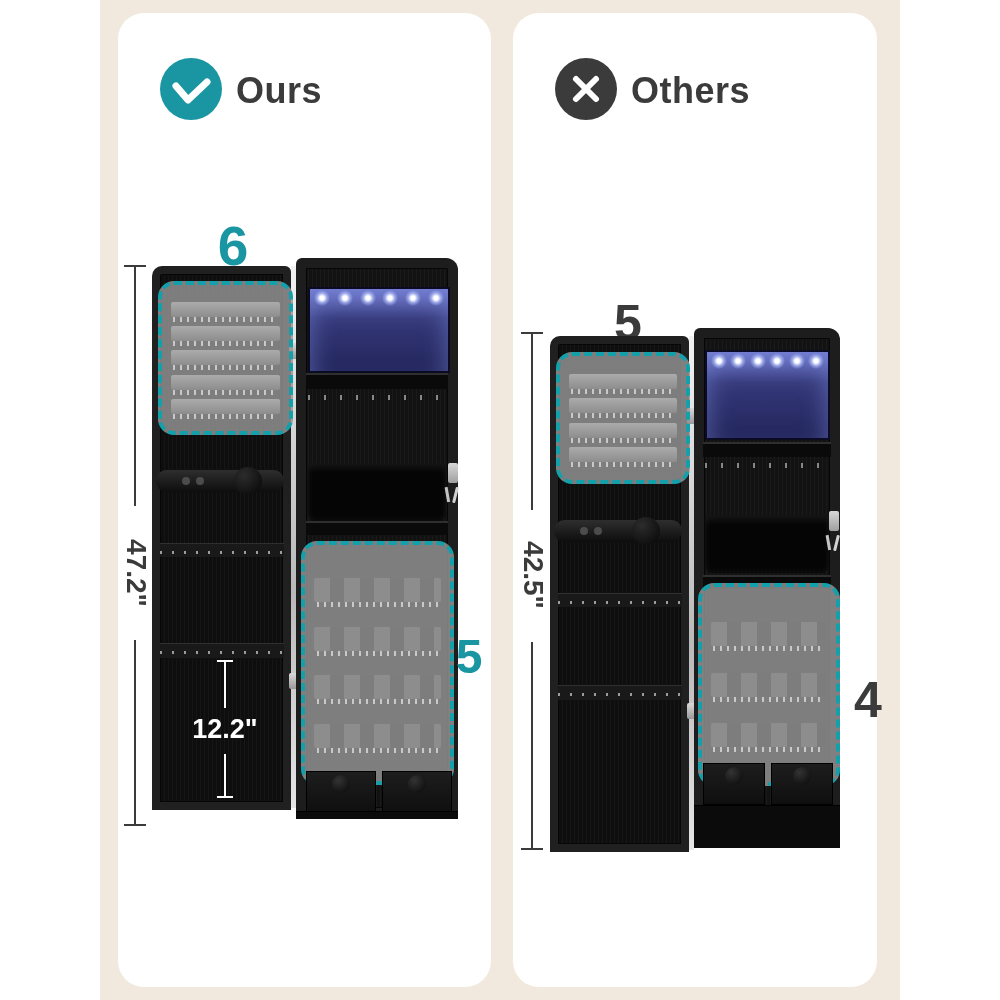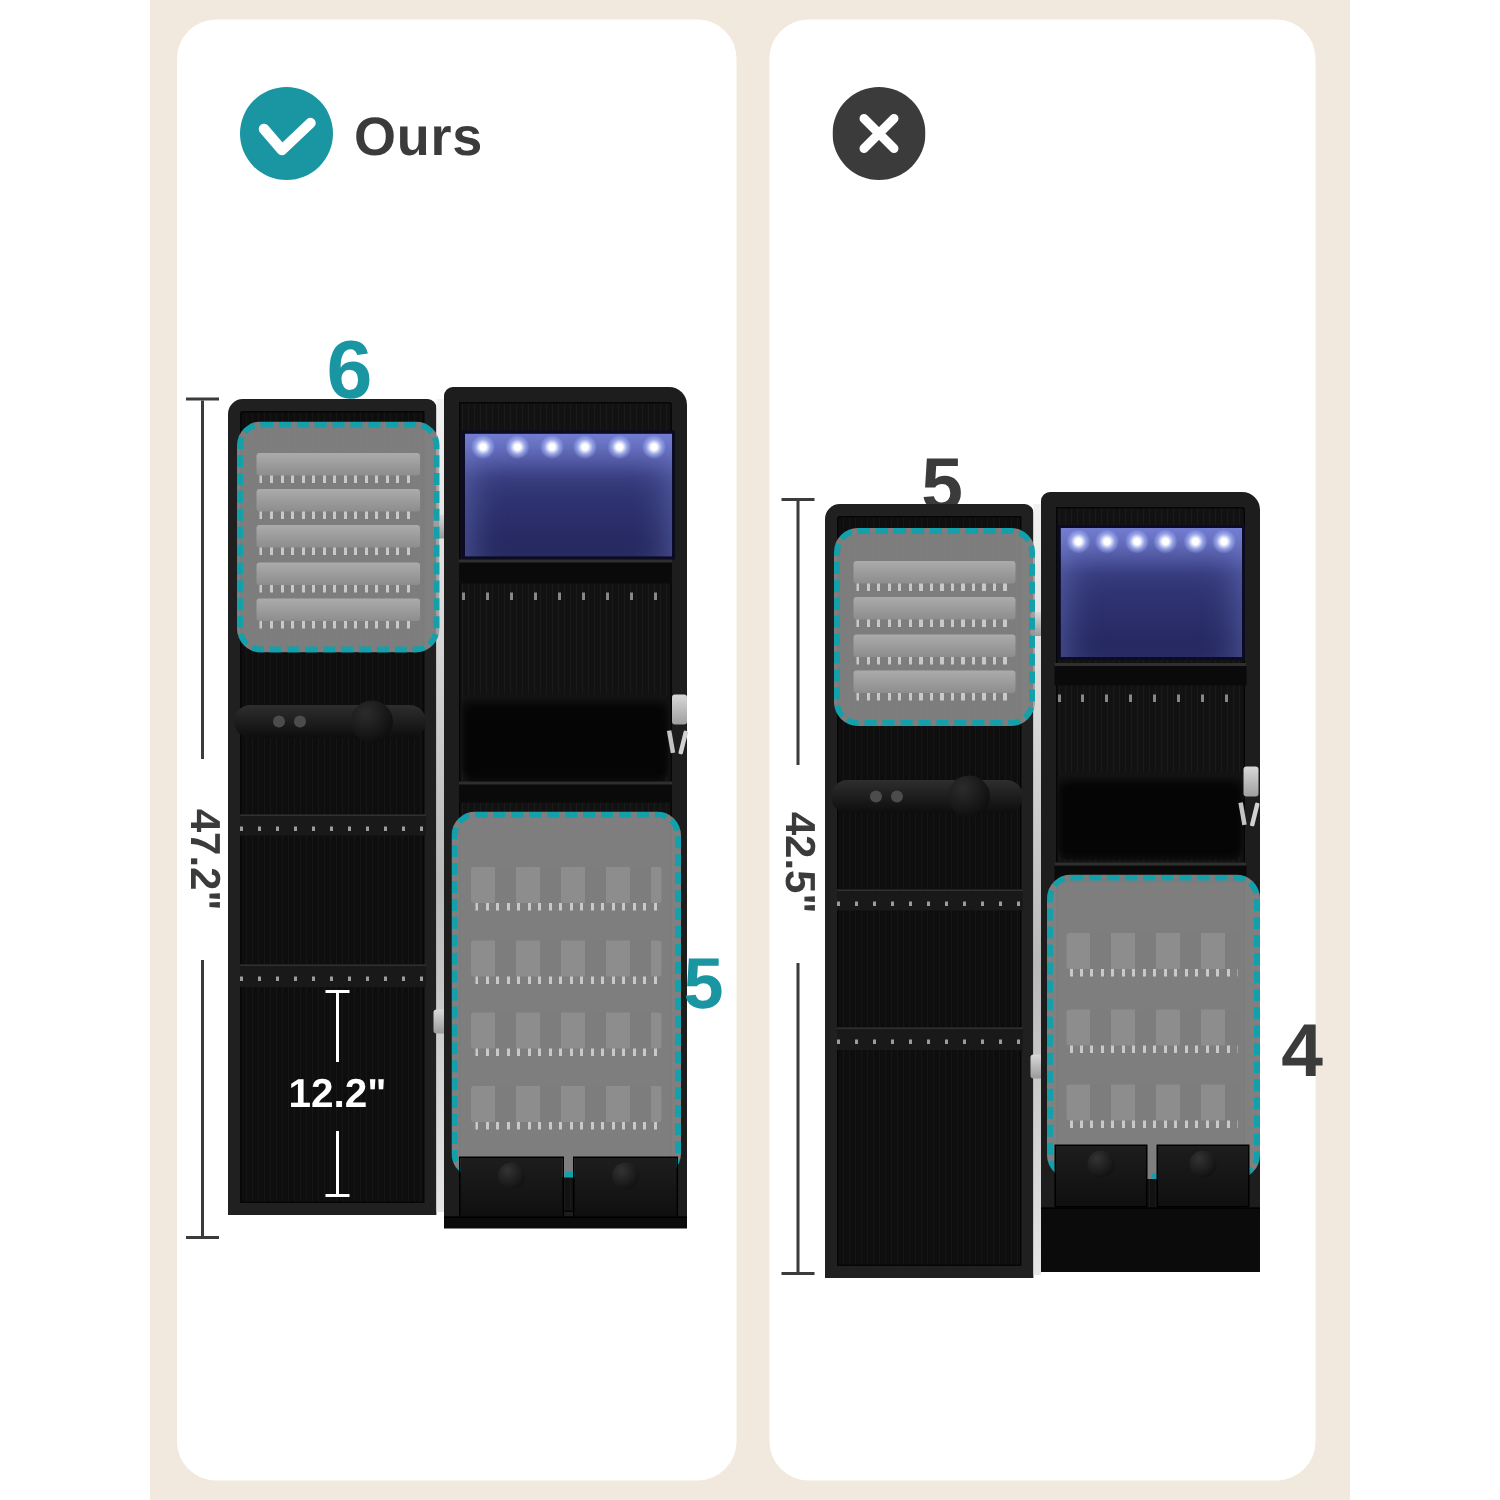--- a/index.html
+++ b/index.html
@@ -159,20 +159,21 @@
 </div>
 
 <div class="panel" id="panel-others">
 
   <div class="hdr-icon">
     <svg width="62" height="62" viewBox="0 0 62 62">
       <circle cx="31" cy="31" r="31" fill="#3b3b3b"></circle>
       <path d="M21 21 L41 41 M41 21 L21 41" fill="none" stroke="#ffffff" stroke-width="6" stroke-linecap="round"></path>
     </svg>
   </div>
+  <div class="hdr-label">Others</div>
 
   <div class="count darkgray" style="left:87px;top:285px;width:56px;font-size:50px;">5</div>
 
   <div class="dtick" style="left:8px;top:319px;width:22px;"></div>
   <div class="dline" style="left:18px;top:321px;height:176px;"></div>
   <div class="dim-label" style="left:-17px;top:547px;">42.5"</div>
   <div class="dline" style="left:18px;top:629px;height:206px;"></div>
   <div class="dtick" style="left:8px;top:835px;width:22px;"></div>
 
   <div class="door" style="left:37px;top:323px;width:139px;height:516px;">

